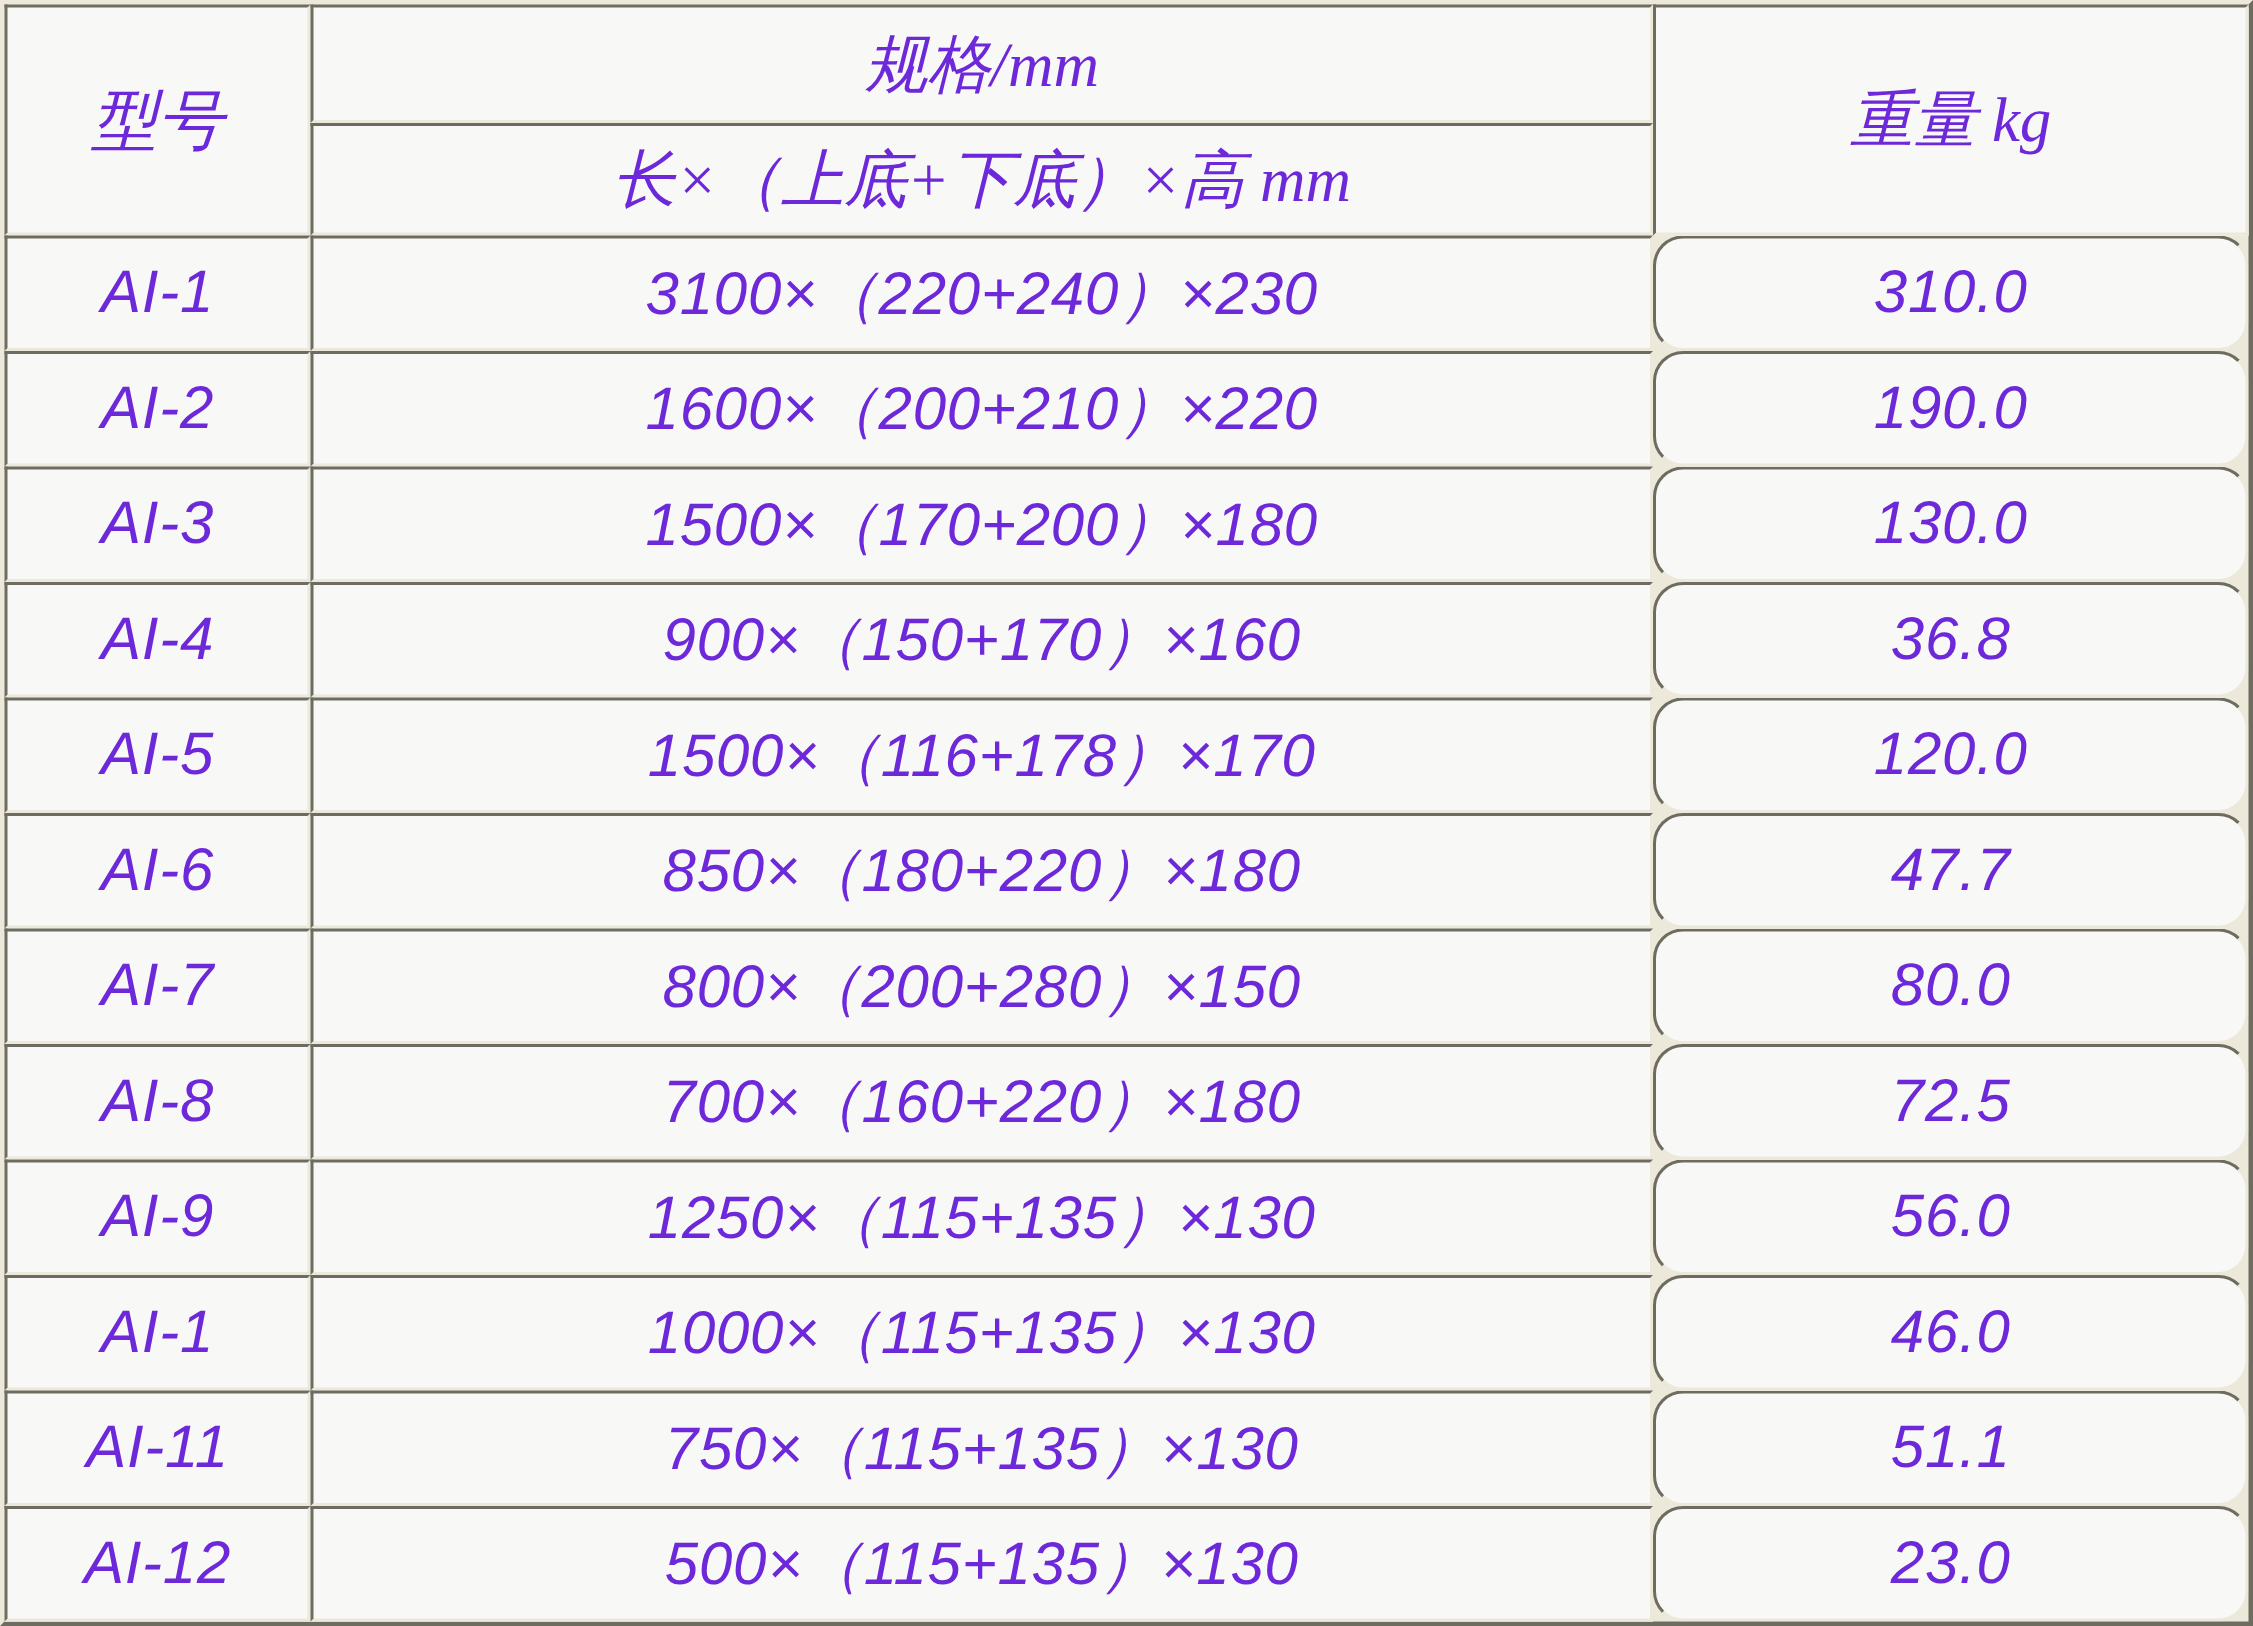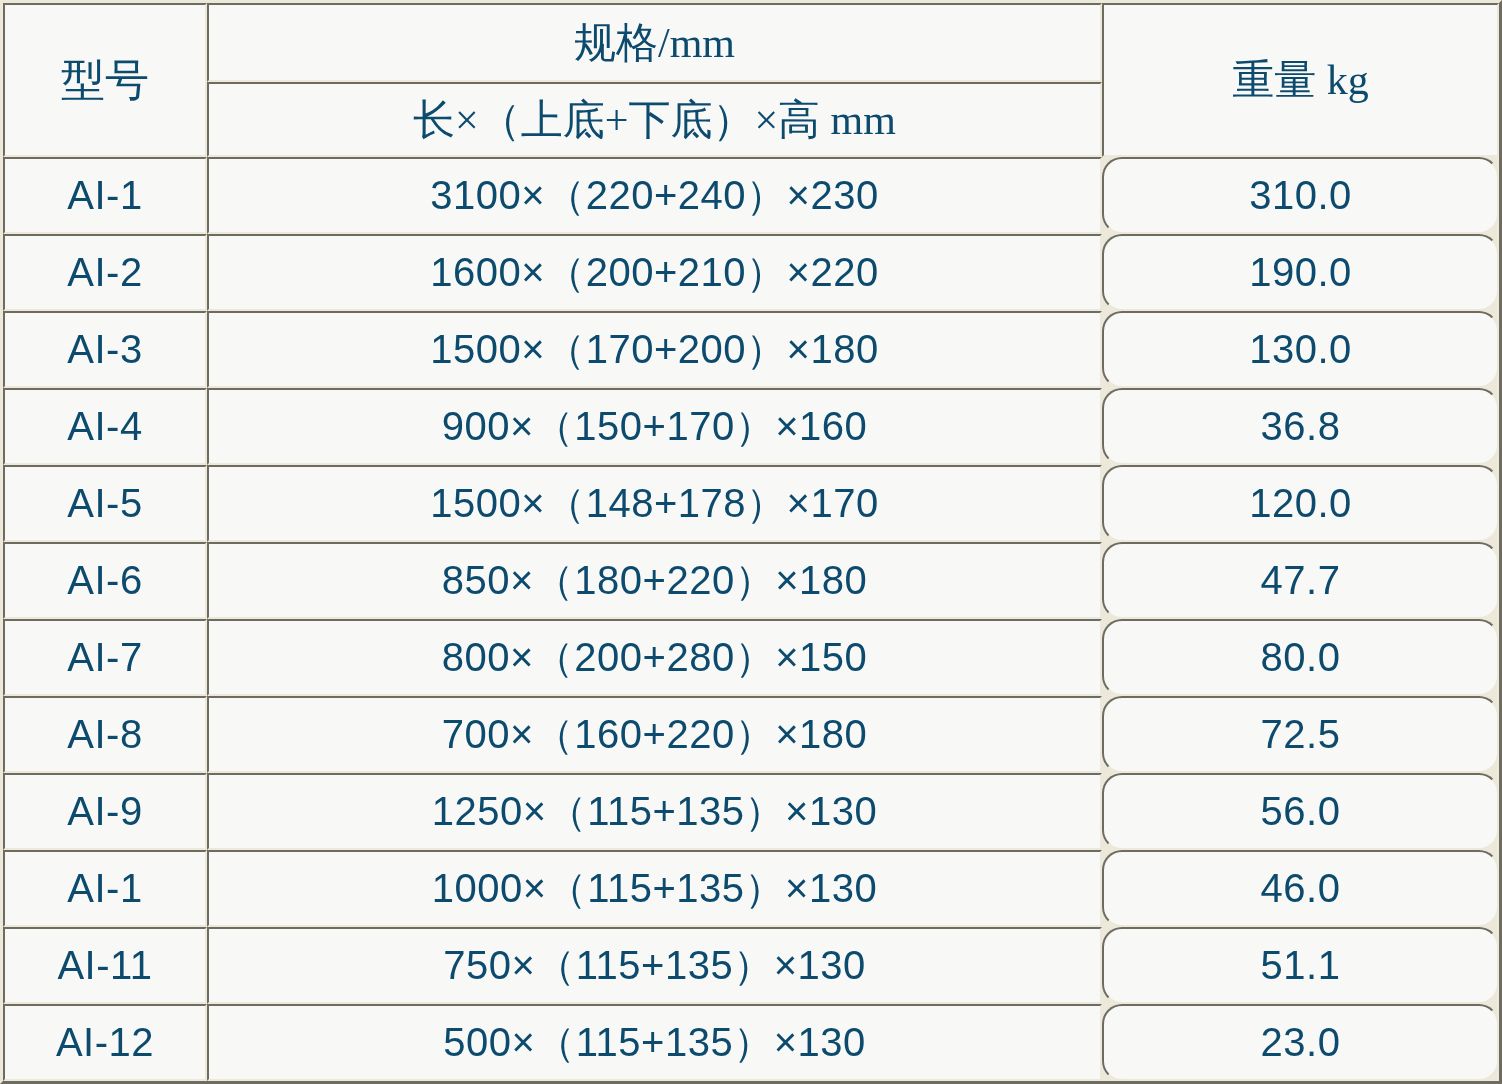--- a/index.html
+++ b/index.html
@@ -12,22 +12,23 @@
     height: 1084px;
     box-sizing: border-box;
     border-collapse: separate;
     border-spacing: 0;
     table-layout: fixed;
     background: #ece8da;
     border-top: 3px solid #ece8da;
     border-left: 3px solid #ece8da;
     border-bottom: 3px solid #6e6c60;
     border-right: 3px solid #6e6c60;
-    color: #0c4a6e;
+    color: #6d28d9;
     font-family: "Liberation Sans", sans-serif;
+    font-style: italic;
   }
   .spec-table th,
   .spec-table td {
     border-top: 2px solid #6e6c60;
     border-left: 2px solid #6e6c60;
     border-bottom: 2px solid #ece8da;
     border-right: 2px solid #ece8da;
     background: #f8f8f6;
     text-align: center;
     vertical-align: middle;
@@ -86,21 +87,21 @@
       <td class="spec-cell">1500×（170+200）×180</td>
       <td class="weight-cell">130.0</td>
     </tr>
     <tr class="data-row">
       <td class="model-cell">AI-4</td>
       <td class="spec-cell">900×（150+170）×160</td>
       <td class="weight-cell">36.8</td>
     </tr>
     <tr class="data-row">
       <td class="model-cell">AI-5</td>
-      <td class="spec-cell">1500×（148+178）×170</td>
+      <td class="spec-cell">1500×（116+178）×170</td>
       <td class="weight-cell">120.0</td>
     </tr>
     <tr class="data-row">
       <td class="model-cell">AI-6</td>
       <td class="spec-cell">850×（180+220）×180</td>
       <td class="weight-cell">47.7</td>
     </tr>
     <tr class="data-row">
       <td class="model-cell">AI-7</td>
       <td class="spec-cell">800×（200+280）×150</td>

